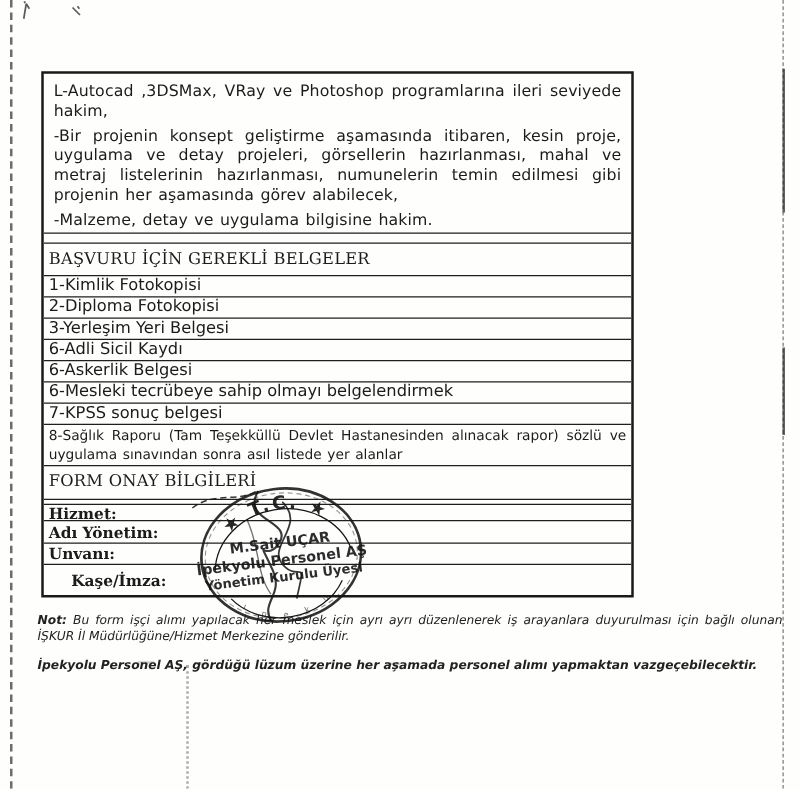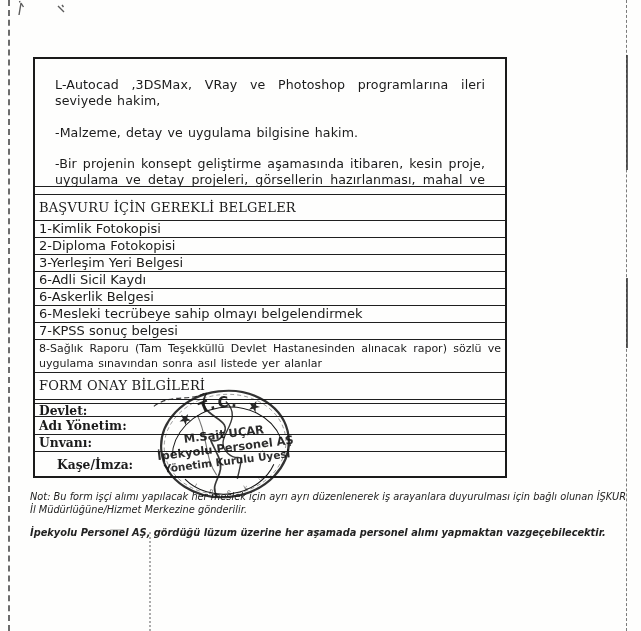--- a/index.html
+++ b/index.html
@@ -21,39 +21,39 @@
   
   .form-table{
     position:absolute;left:33px;top:57px;width:474px;height:421px;
     border:2px solid #1a1a1a;box-sizing:border-box;
     display:flex;flex-direction:column;overflow:hidden;background:transparent;
   }
   .row{border-bottom:1.5px solid #1f1f1f;box-sizing:border-box;
     padding:1px 4px;overflow:hidden;flex:none;}
   .row:last-child{border-bottom:none;margin-left:18px;}
   .r-intro{height:128px;padding-top:2px;}
-  .r-intro p{margin:16px;font-size:12.6px;line-height:15.8px;text-align:justify;
+  .r-intro p{margin:4px;font-size:12.6px;line-height:15.8px;text-align:justify;
     letter-spacing:.1px;word-spacing:1px;}
   .r-gap{height:8px;}
   .r-gap2{height:4px;}
   .r-h{height:26px;font-family:"DejaVu Serif","Liberation Serif",serif;
     font-weight:normal;font-size:13px;letter-spacing:.2px;padding-top:5px;}
   .r-h2{height:27px;}
   .r-item{height:17px;font-size:13px;line-height:14.5px;}
   .r-item8{height:33px;font-size:11px;line-height:15.2px;text-align:justify;word-spacing:1px;}
   .r-field{font-family:"DejaVu Serif","Liberation Serif",serif;font-weight:600;
     font-size:12.3px;line-height:13px;}
   .r-f1{height:13px;padding-top:0;}
   .r-f2{height:18px;padding-top:2px;}
   .r-f3{height:17px;padding-top:1px;}
   .r-f4{height:26px;padding-top:6px;}
   
   .note-1{position:absolute;left:30px;top:481px;width:596px;
     font-size:9.8px;line-height:12.8px;font-style:italic;text-align:justify;color:#222;}
-  .note-1 b{font-weight:normal;}
+  .note-1 b{font-weight:bold;}
   .note-2{position:absolute;left:30px;top:517px;width:596px;
     font-size:9.8px;font-style:italic;font-weight:600;color:#222;}
   
   .stamp{position:absolute;left:151px;top:382px;z-index:5;}
 </style>
 </head>
 <body>
 
 <div class="edge-line-left"></div>
 <div class="edge-line-right"></div>
@@ -66,43 +66,43 @@
 <div class="smudge" style="left:586px;top:529px;width:9px;"></div>
 <svg class="stray-marks" width="70" height="18" viewBox="0 0 70 18">
   <path d="M9,15 L11,3 M11,3 l2.5,4 M9.5,1 l.5,1.5" stroke="#333" stroke-width="1.4" fill="none" opacity=".8"></path>
   <path d="M48,6 l6,6 M52,5 l1.5,2" stroke="#333" stroke-width="1.4" fill="none" opacity=".8"></path>
 </svg>
 
 <div class="form-table">
 
   <div class="row r-intro">
     <p>L-Autocad ,3DSMax, VRay ve Photoshop programlarına ileri seviyede hakim,</p>
+    <p>-Bir projenin konsept geliştirme aşamasında itibaren, kesin proje, uygulama ve detay projeleri, görsellerin hazırlanması, mahal ve metraj listelerinin hazırlanması, numunelerin temin edilmesi gibi projenin her aşamasında görev alabilecek,</p>
     <p>-Malzeme, detay ve uygulama bilgisine hakim.</p>
-    <p>-Bir projenin konsept geliştirme aşamasında itibaren, kesin proje, uygulama ve detay projeleri, görsellerin hazırlanması, mahal ve metraj listelerinin hazırlanması, numunelerin temin edilmesi gibi projenin her aşamasında görev alabilecek,</p>
     <p>-Şantiye tecrübesi proje</p>
   </div>
 
   <div class="row r-gap"></div>
 
   <div class="row r-h">BAŞVURU İÇİN GEREKLİ BELGELER</div>
 
   <div class="row r-item">1-Kimlik Fotokopisi</div>
   <div class="row r-item">2-Diploma Fotokopisi</div>
   <div class="row r-item">3-Yerleşim Yeri Belgesi</div>
   <div class="row r-item">6-Adli Sicil Kaydı</div>
   <div class="row r-item">6-Askerlik Belgesi</div>
   <div class="row r-item">6-Mesleki tecrübeye sahip olmayı belgelendirmek</div>
   <div class="row r-item">7-KPSS sonuç belgesi</div>
   <div class="row r-item8">8-Sağlık Raporu (Tam Teşekküllü Devlet Hastanesinden alınacak rapor) sözlü ve uygulama sınavından sonra asıl listede yer alanlar</div>
 
   <div class="row r-h r-h2">FORM ONAY BİLGİLERİ</div>
 
   <div class="row r-gap2"></div>
 
-  <div class="row r-field r-f1">Devlet:</div>
+  <div class="row r-field r-f1">Hizmet:</div>
   <div class="row r-field r-f2">Adı Yönetim:</div>
   <div class="row r-field r-f3">Unvanı:</div>
   <div class="row r-field r-f4">Kaşe/İmza:</div>
 </div>
 
 <svg class="stamp" width="148" height="124" viewBox="0 0 148 124">
   <g transform="rotate(-7 74 62)" stroke="#161616" fill="none">
     <ellipse cx="74" cy="62" rx="64" ry="53" stroke-width="2.2" opacity=".88"></ellipse>
     <ellipse cx="74" cy="62.5" rx="61" ry="50" stroke-width=".9" opacity=".45" stroke-dasharray="4 3"></ellipse>
     <path id="tc-arc" d="M 20,68 A 56,49 0 0 1 130,63"></path>

